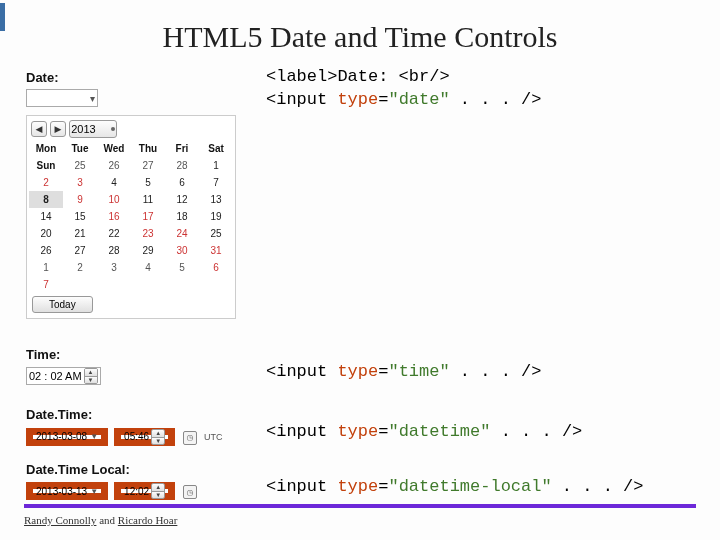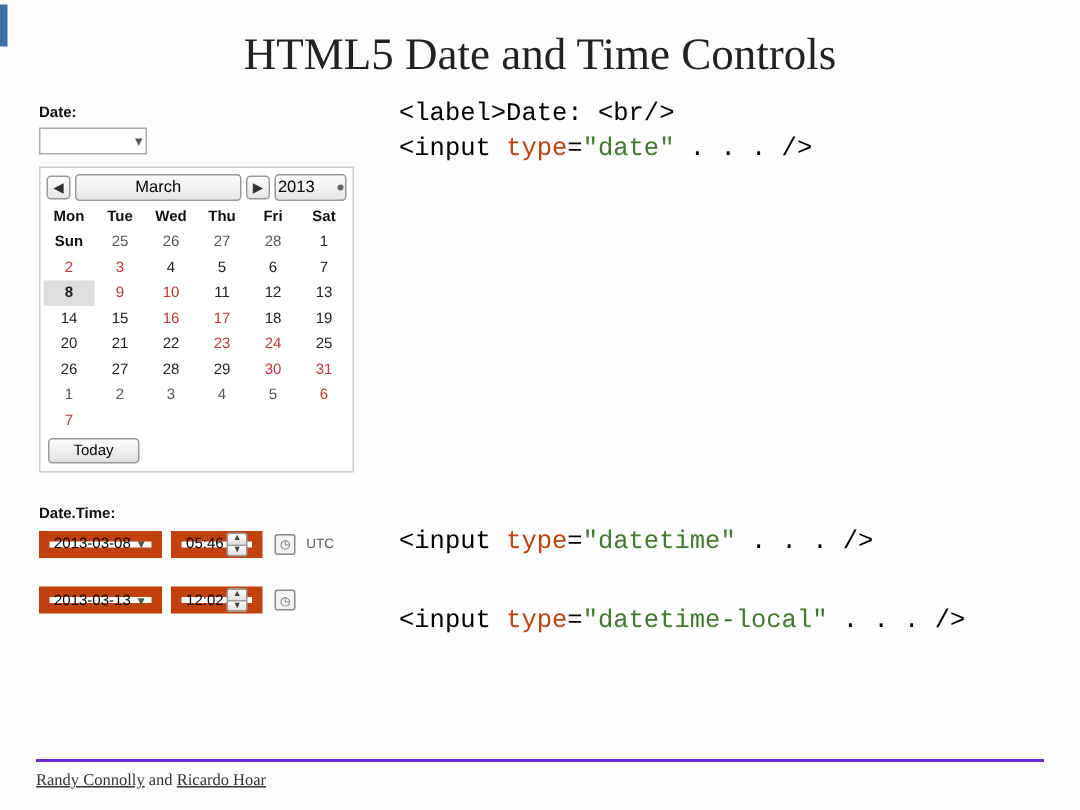--- a/index.html
+++ b/index.html
@@ -24,21 +24,21 @@
     left: 26px;
     top: 70px;
     width: 668px;
   }
   .row-date { display: flex; align-items: flex-start; }
   .date-widget {
     width: 210px;
     font-family: Arial, Helvetica, sans-serif;
   }
   .lbl {
-    font-size: 10px;
+    font-size: 13px;
     font-weight: bold;
     color: #111;
     margin-bottom: 4px;
     font-family: Arial, sans-serif;
   }
   .date-top {
     width: 72px;
     height: 18px;
     border: 1px solid #aaa;
     font-size: 10px;
@@ -177,21 +177,21 @@
     background: #f4f4f4;
   }
   .code-dt { margin-left: 30px; margin-top: 14px; }
 
   .row-dtl { margin-top: 16px; display: flex; align-items: flex-start; }
   .code-dtl { margin-left: 30px; margin-top: 14px; }
 
   .footer {
     position: absolute;
     left: 24px; right: 24px; bottom: 14px;
-    border-top: 2px solid #6d28d9;
+    border-top: 4px solid #6d28d9;
     padding-top: 6px;
     display: flex; justify-content: space-between;
     font-size: 11px;
     color: #333;
     font-family: 'Times New Roman', Georgia, serif;
   }
   .u { text-decoration: underline; }
   .accent {
     position: absolute;
     left: 0; top: 3px; width: 5px; height: 28px;
@@ -206,23 +206,20 @@
 
 <div class="content">
 
   <div class="row-date">
     <div class="date-widget">
       <div class="lbl">Date:</div>
       <div class="date-top">▾</div>
       <div class="cal">
         <div class="cal-head">
           <div class="navbtn">◀</div>
-          <div class="month-sel">
-              <span>March</span>
-            </div>
           <div class="navbtn">▶</div>
           <div class="year-sel">
               <span>2013</span>
               <span class="dot"></span>
             </div>
         </div>
         <div class="cal-grid" id="cal-grid">
             <div class="dh">Mon</div>
             <div class="dh">Tue</div>
             <div class="dh">Wed</div>
@@ -275,20 +272,33 @@
           </div>
         <div class="today-row">
           <div class="today-btn"><span>Today</span></div>
         </div>
       </div>
     </div>
     <div class="code code-date"><span>&lt;label&gt;Date: &lt;br/&gt;</span>
 <span>&lt;input </span><span class="kw-red">type</span><span>=</span><span class="str-green">"date"</span><span> . . . /&gt;</span></div>
   </div>
 
+  <div class="row-time">
+    <div class="time-widget">
+      <div class="lbl">Time:</div>
+      <span class="time-input">
+        <span>02 : 02   AM</span>
+        <span class="stepper">
+            <div>▲</div>
+            <div>▼</div>
+          </span>
+      </span>
+    </div>
+    <div class="code code-time"><span>&lt;input </span><span class="kw-red">type</span><span>=</span><span class="str-green">"time"</span><span> . . . /&gt;</span></div>
+  </div>
 
   <div class="row-dt">
     <div class="dt-widget">
       <div class="lbl">Date.Time:</div>
       <span class="dd">
           <span>2013-03-08</span>
           <span class="car">▼</span>
         </span>
       <span class="dd">
           <span>05:46</span>
@@ -298,20 +308,21 @@
           </span>
         </span>
       <span class="miniclock">◷</span>
       <span class="utc">UTC</span>
     </div>
     <div class="code code-dt"><span>&lt;input </span><span class="kw-red">type</span><span>=</span><span class="str-green">"datetime"</span><span> . . . /&gt;</span></div>
   </div>
 
   <div class="row-dtl">
     <div class="dt-widget">
+      <div class="lbl">Date.Time Local:</div>
       <span class="dd">
           <span>2013-03-13</span>
           <span class="car">▼</span>
         </span>
       <span class="dd">
           <span>12:02</span>
           <span class="stepper">
             <div>▲</div>
             <div>▼</div>
           </span>

